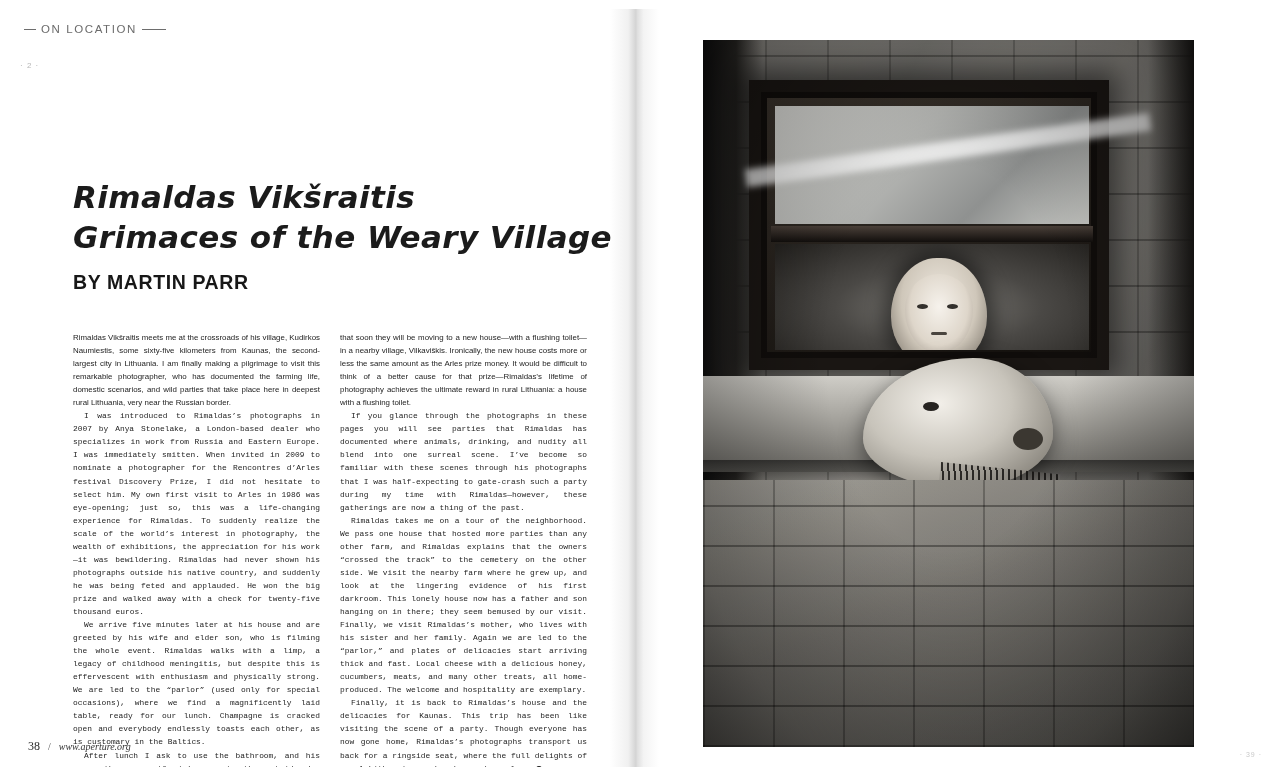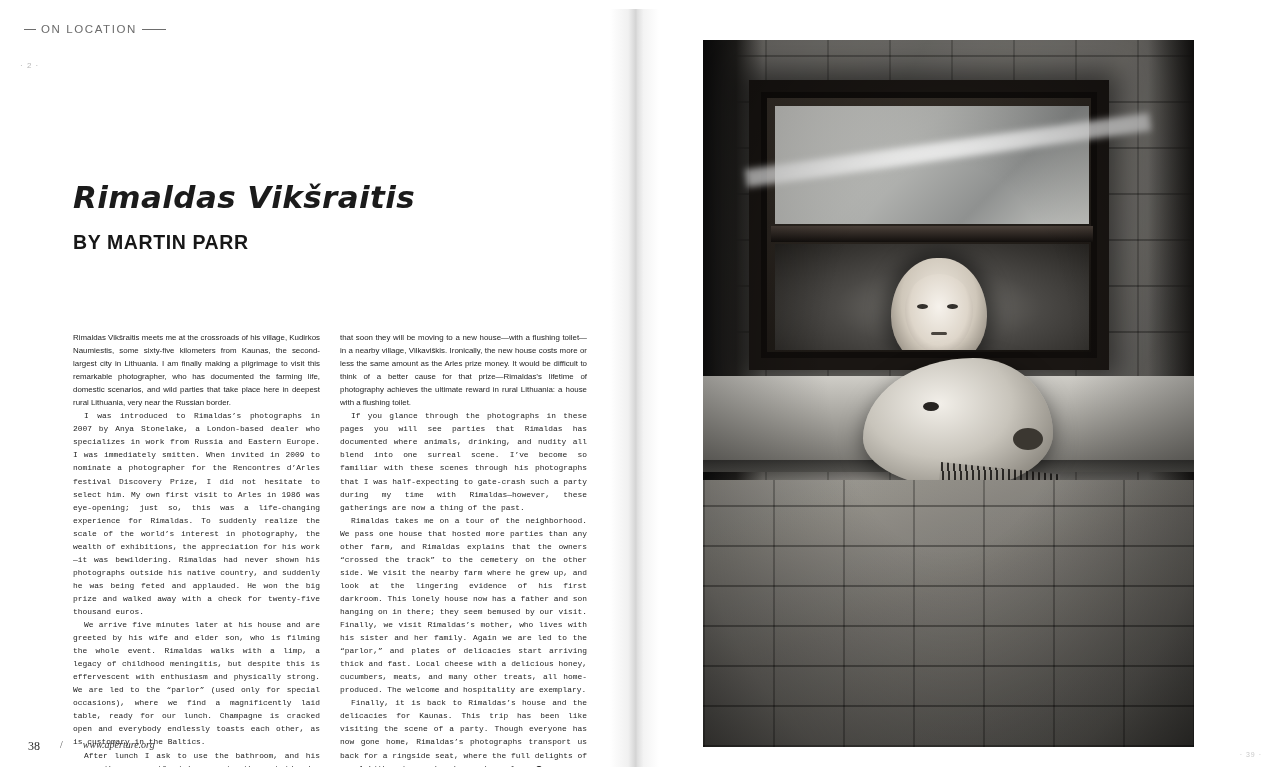--- a/index.html
+++ b/index.html
@@ -146,22 +146,22 @@
     background: #1d1d1d;
     position: relative;
     top: 1px;
   }
 
   .folio {
     position: absolute;
     left: 28px;
     bottom: 22px;
     display: flex;
-    align-items: flex-start;
-    gap: 20px;
+    align-items: center;
+    gap: 8px;
   }
   .folio-num {
     font-family: "Liberation Serif", serif;
     font-size: 12px;
     color: #2a2a2a;
   }
   .folio-sep {
     font-family: "Liberation Serif", serif;
     font-size: 10px;
     color: #555;
@@ -383,20 +383,21 @@
     <div class="running-head">
       <span class="rule-left"></span>
       <span class="rh-text">ON LOCATION</span>
       <span class="rule-right"></span>
     </div>
 
     <div class="folio-mark">· 2 ·</div>
 
     <div class="title-block">
       <div class="title-line">Rimaldas Vikšraitis</div>
+      <div class="title-line">Grimaces of the Weary Village</div>
       <div class="byline">BY MARTIN PARR</div>
     </div>
 
     <div class="columns">
       <div class="col">
         <p>Rimaldas Vikšraitis meets me at the crossroads of his village, Kudirkos Naumiestis, some sixty-five kilometers from Kaunas, the second-largest city in Lithuania. I am finally making a pilgrimage to visit this remarkable photographer, who has documented the farming life, domestic scenarios, and wild parties that take place here in deepest rural Lithuania, very near the Russian border.</p>
         <p class="indent">I was introduced to Rimaldas’s photographs in 2007 by Anya Stonelake, a London-based dealer who specializes in work from Russia and Eastern Europe. I was immediately smitten. When invited in 2009 to nominate a photographer for the Rencontres d’Arles festival Discovery Prize, I did not hesitate to select him. My own first visit to Arles in 1986 was eye-opening; just so, this was a life-changing experience for Rimaldas. To suddenly realize the scale of the world’s interest in photography, the wealth of exhibitions, the appreciation for his work—it was bewildering. Rimaldas had never shown his photographs outside his native country, and suddenly he was being feted and applauded. He won the big prize and walked away with a check for twenty-five thousand euros.</p>
         <p class="indent">We arrive five minutes later at his house and are greeted by his wife and elder son, who is filming the whole event. Rimaldas walks with a limp, a legacy of childhood meningitis, but despite this is effervescent with enthusiasm and physically strong. We are led to the “parlor” (used only for special occasions), where we find a magnificently laid table, ready for our lunch. Champagne is cracked open and everybody endlessly toasts each other, as is customary in the Baltics.</p>
         <p class="indent">After lunch I ask to use the bathroom, and his now rather coy wife takes me to the outside dry toilet. This triggers the revelation</p>
       </div>

